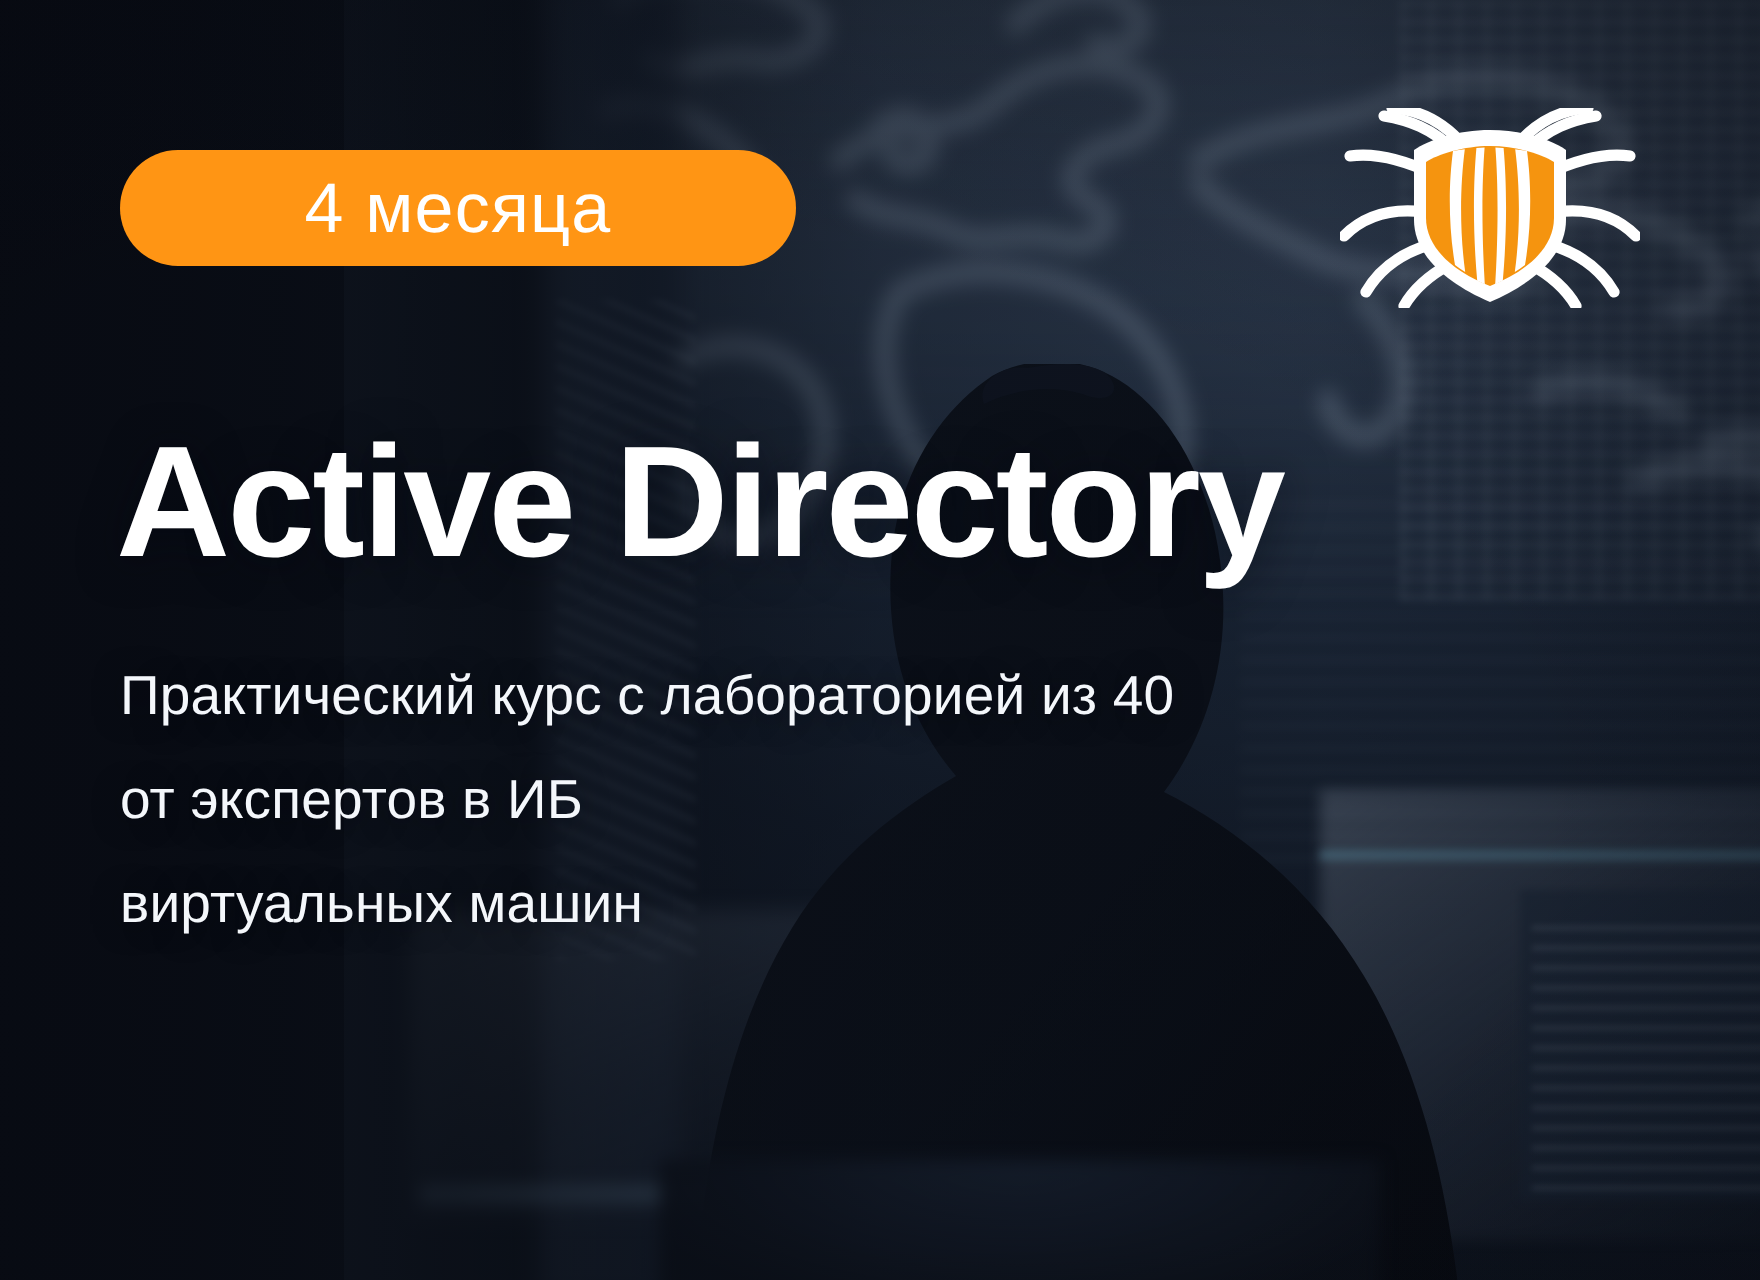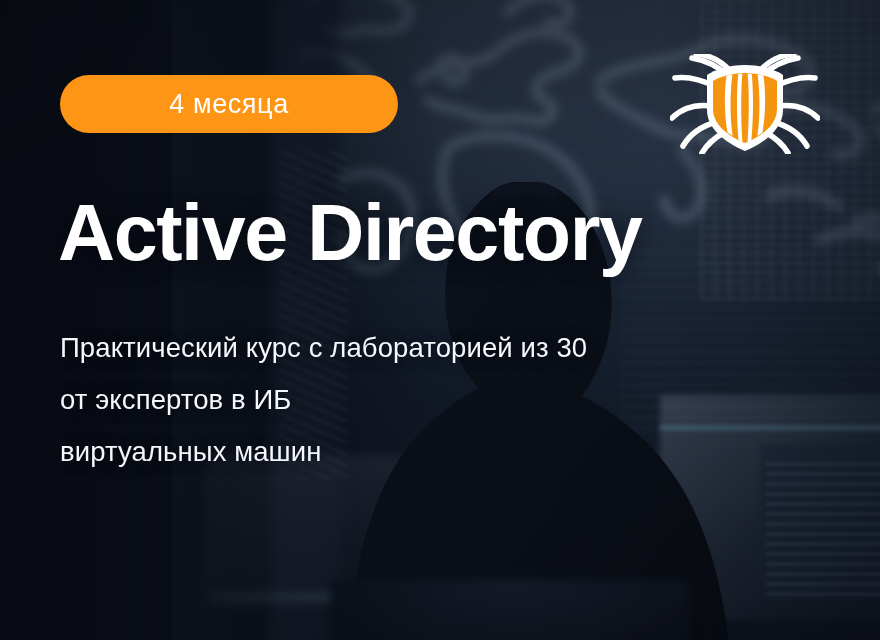--- a/index.html
+++ b/index.html
@@ -146,30 +146,30 @@
   .badge {
     position:absolute;
     left:60px; top:75px;
     width:338px; height:58px;
     background:#ff9514;
     border-radius:29px;
     display:flex; align-items:center; justify-content:center;
   }
   .badge-label {
     color:#ffffff;
-    font-size:27px;
+    font-size:35px;
     font-weight:300;
     letter-spacing:.6px;
     line-height:1;
     white-space:nowrap;
   }
 
   .title {
     position:absolute;
-    left:58px; top:193px;
+    left:58px; top:211px;
     color:#ffffff;
     font-size:79px;
     font-weight:700;
     letter-spacing:-1.4px;
     line-height:1;
     white-space:nowrap;
     text-shadow:0 2px 22px rgba(4,8,16,.55);
   }
 
   .subtitle {
@@ -277,21 +277,21 @@
 
   <div class="content">
 
     <div class="badge">
       <span class="badge-label">4 месяца</span>
     </div>
 
     <div class="title">Active Directory</div>
 
     <div class="subtitle">
-      <span class="ln">Практический курс с лабораторией из 30</span>
+      <span class="ln">Практический курс с лабораторией из 40</span>
       <span class="ln">от экспертов в ИБ</span>
       <span class="ln">виртуальных машин</span>
     </div>
 
     <div class="logo">
       <svg viewBox="0 0 150 100" preserveAspectRatio="xMidYMid meet">
         <g stroke="#ffffff" stroke-width="5.6" stroke-linecap="round" fill="none">
 
           <path d="M58 22 C46 10 34 6 22 4"></path>
           <path d="M62 19 C52 7 40 1 26 0"></path>

